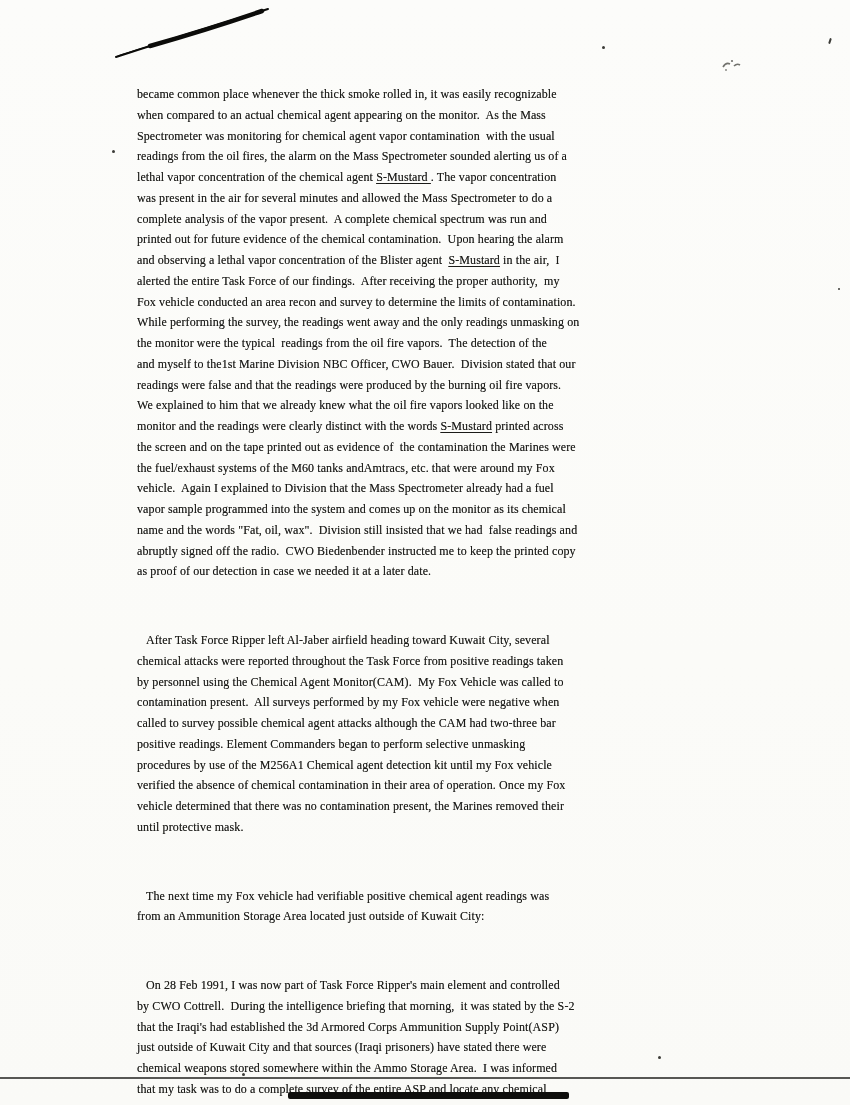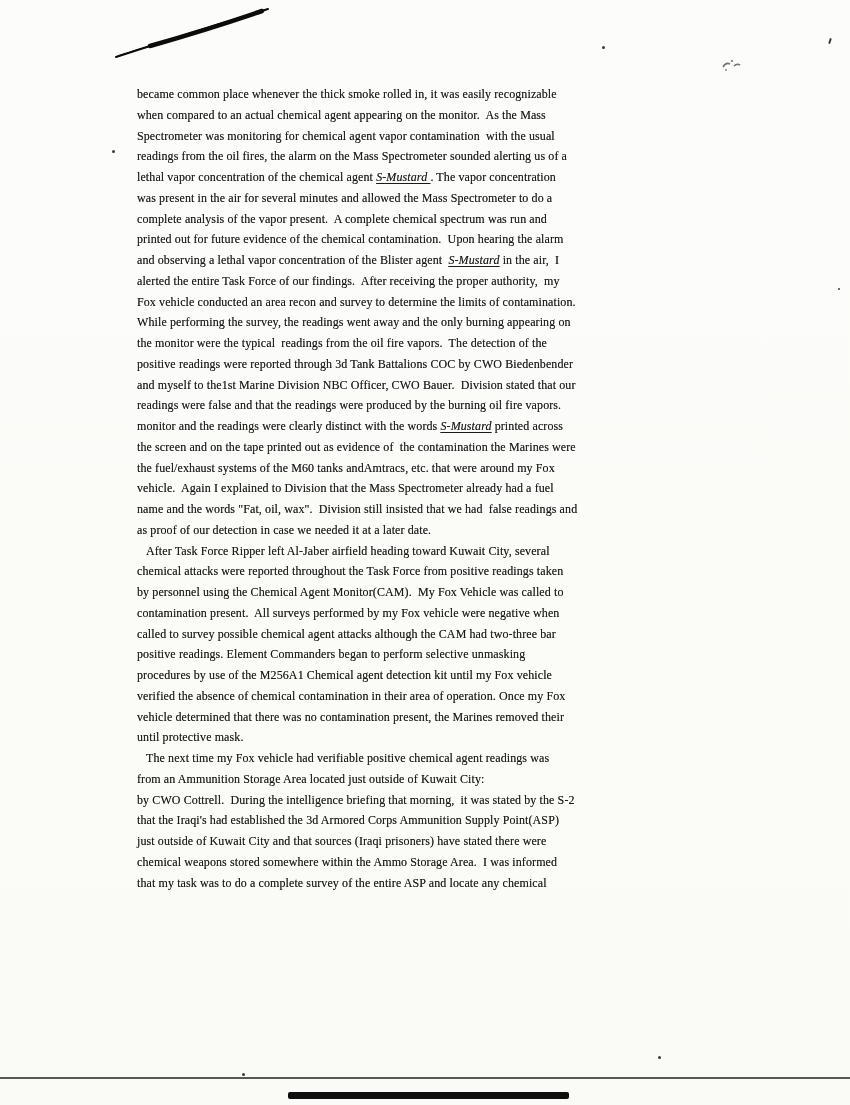--- a/index.html
+++ b/index.html
@@ -18,22 +18,22 @@
   .text-block {
     position: absolute;
     left: 137px; top: 84px;
     color: #1b1b18;
     font-size: 12px;
     line-height: 20.75px;
     letter-spacing: 0.1px;
     text-shadow: 0 0 0.3px rgba(20,20,20,0.55);
   }
   .line { white-space: pre; }
-  .line.indent { padding-left: 9px; }
-  .u { text-decoration: underline; text-underline-offset: 2px; text-decoration-thickness: 1.2px; font-style: italic; }
+  .line.indent { padding-left: 9px; margin-top: 48px; }
+  .u { text-decoration: underline; text-underline-offset: 2px; text-decoration-thickness: 1.2px; }
   .pen-svg { position: absolute; left: 0; top: 0; }
   .smudge-svg { position: absolute; left: 720px; top: 56px; opacity: 0.75; }
   .bottom-rule {
     position: absolute; left: 0; top: 1077px;
     width: 850px; height: 2px;
     background: #2e2e2b; opacity: 0.8;
   }
   .bottom-bar {
     position: absolute; left: 288px; top: 1092px;
     width: 281px; height: 7px;
@@ -70,43 +70,46 @@
       <div class="line"><span>when compared to an actual chemical agent appearing on the monitor.  As the Mass</span></div>
       <div class="line"><span>Spectrometer was monitoring for chemical agent vapor contamination  with the usual</span></div>
       <div class="line"><span>readings from the oil fires, the alarm on the Mass Spectrometer sounded alerting us of a</span></div>
       <div class="line"><span>lethal vapor concentration of the chemical agent </span><span class="u">S-Mustard </span><span>. The vapor concentration</span></div>
       <div class="line"><span>was present in the air for several minutes and allowed the Mass Spectrometer to do a</span></div>
       <div class="line"><span>complete analysis of the vapor present.  A complete chemical spectrum was run and</span></div>
       <div class="line"><span>printed out for future evidence of the chemical contamination.  Upon hearing the alarm</span></div>
       <div class="line"><span>and observing a lethal vapor concentration of the Blister agent  </span><span class="u">S-Mustard</span><span> in the air,  I</span></div>
       <div class="line"><span>alerted the entire Task Force of our findings.  After receiving the proper authority,  my</span></div>
       <div class="line"><span>Fox vehicle conducted an area recon and survey to determine the limits of contamination.</span></div>
-      <div class="line"><span>While performing the survey, the readings went away and the only burning appearing on</span></div>
+      <div class="line"><span>While performing the survey, the readings went away and the only readings unmasking on</span></div>
       <div class="line"><span>the monitor were the typical  readings from the oil fire vapors.  The detection of the</span></div>
-      <div class="line"><span>positive readings were reported through 3d Tank Battalions COC by CWO Biedenbender</span></div>
       <div class="line"><span>and myself to the1st Marine Division NBC Officer, CWO Bauer.  Division stated that our</span></div>
       <div class="line"><span>readings were false and that the readings were produced by the burning oil fire vapors.</span></div>
+      <div class="line"><span>We explained to him that we already knew what the oil fire vapors looked like on the</span></div>
       <div class="line"><span>monitor and the readings were clearly distinct with the words </span><span class="u">S-Mustard</span><span> printed across</span></div>
       <div class="line"><span>the screen and on the tape printed out as evidence of  the contamination the Marines were</span></div>
       <div class="line"><span>the fuel/exhaust systems of the M60 tanks andAmtracs, etc. that were around my Fox</span></div>
       <div class="line"><span>vehicle.  Again I explained to Division that the Mass Spectrometer already had a fuel</span></div>
+      <div class="line"><span>vapor sample programmed into the system and comes up on the monitor as its chemical</span></div>
       <div class="line"><span>name and the words "Fat, oil, wax".  Division still insisted that we had  false readings and</span></div>
+      <div class="line"><span>abruptly signed off the radio.  CWO Biedenbender instructed me to keep the printed copy</span></div>
       <div class="line"><span>as proof of our detection in case we needed it at a later date.</span></div>
       <div class="line indent"><span>After Task Force Ripper left Al-Jaber airfield heading toward Kuwait City, several</span></div>
       <div class="line"><span>chemical attacks were reported throughout the Task Force from positive readings taken</span></div>
       <div class="line"><span>by personnel using the Chemical Agent Monitor(CAM).  My Fox Vehicle was called to</span></div>
       <div class="line"><span>contamination present.  All surveys performed by my Fox vehicle were negative when</span></div>
       <div class="line"><span>called to survey possible chemical agent attacks although the CAM had two-three bar</span></div>
       <div class="line"><span>positive readings. Element Commanders began to perform selective unmasking</span></div>
       <div class="line"><span>procedures by use of the M256A1 Chemical agent detection kit until my Fox vehicle</span></div>
       <div class="line"><span>verified the absence of chemical contamination in their area of operation. Once my Fox</span></div>
       <div class="line"><span>vehicle determined that there was no contamination present, the Marines removed their</span></div>
       <div class="line"><span>until protective mask.</span></div>
       <div class="line indent"><span>The next time my Fox vehicle had verifiable positive chemical agent readings was</span></div>
       <div class="line"><span>from an Ammunition Storage Area located just outside of Kuwait City:</span></div>
+      <div class="line indent"><span>On 28 Feb 1991, I was now part of Task Force Ripper's main element and controlled</span></div>
       <div class="line"><span>by CWO Cottrell.  During the intelligence briefing that morning,  it was stated by the S-2</span></div>
       <div class="line"><span>that the Iraqi's had established the 3d Armored Corps Ammunition Supply Point(ASP)</span></div>
       <div class="line"><span>just outside of Kuwait City and that sources (Iraqi prisoners) have stated there were</span></div>
       <div class="line"><span>chemical weapons stored somewhere within the Ammo Storage Area.  I was informed</span></div>
       <div class="line"><span>that my task was to do a complete survey of the entire ASP and locate any chemical</span></div>
     </div>
 
   <div class="bottom-rule"></div>
   <div class="bottom-bar"></div>
 

